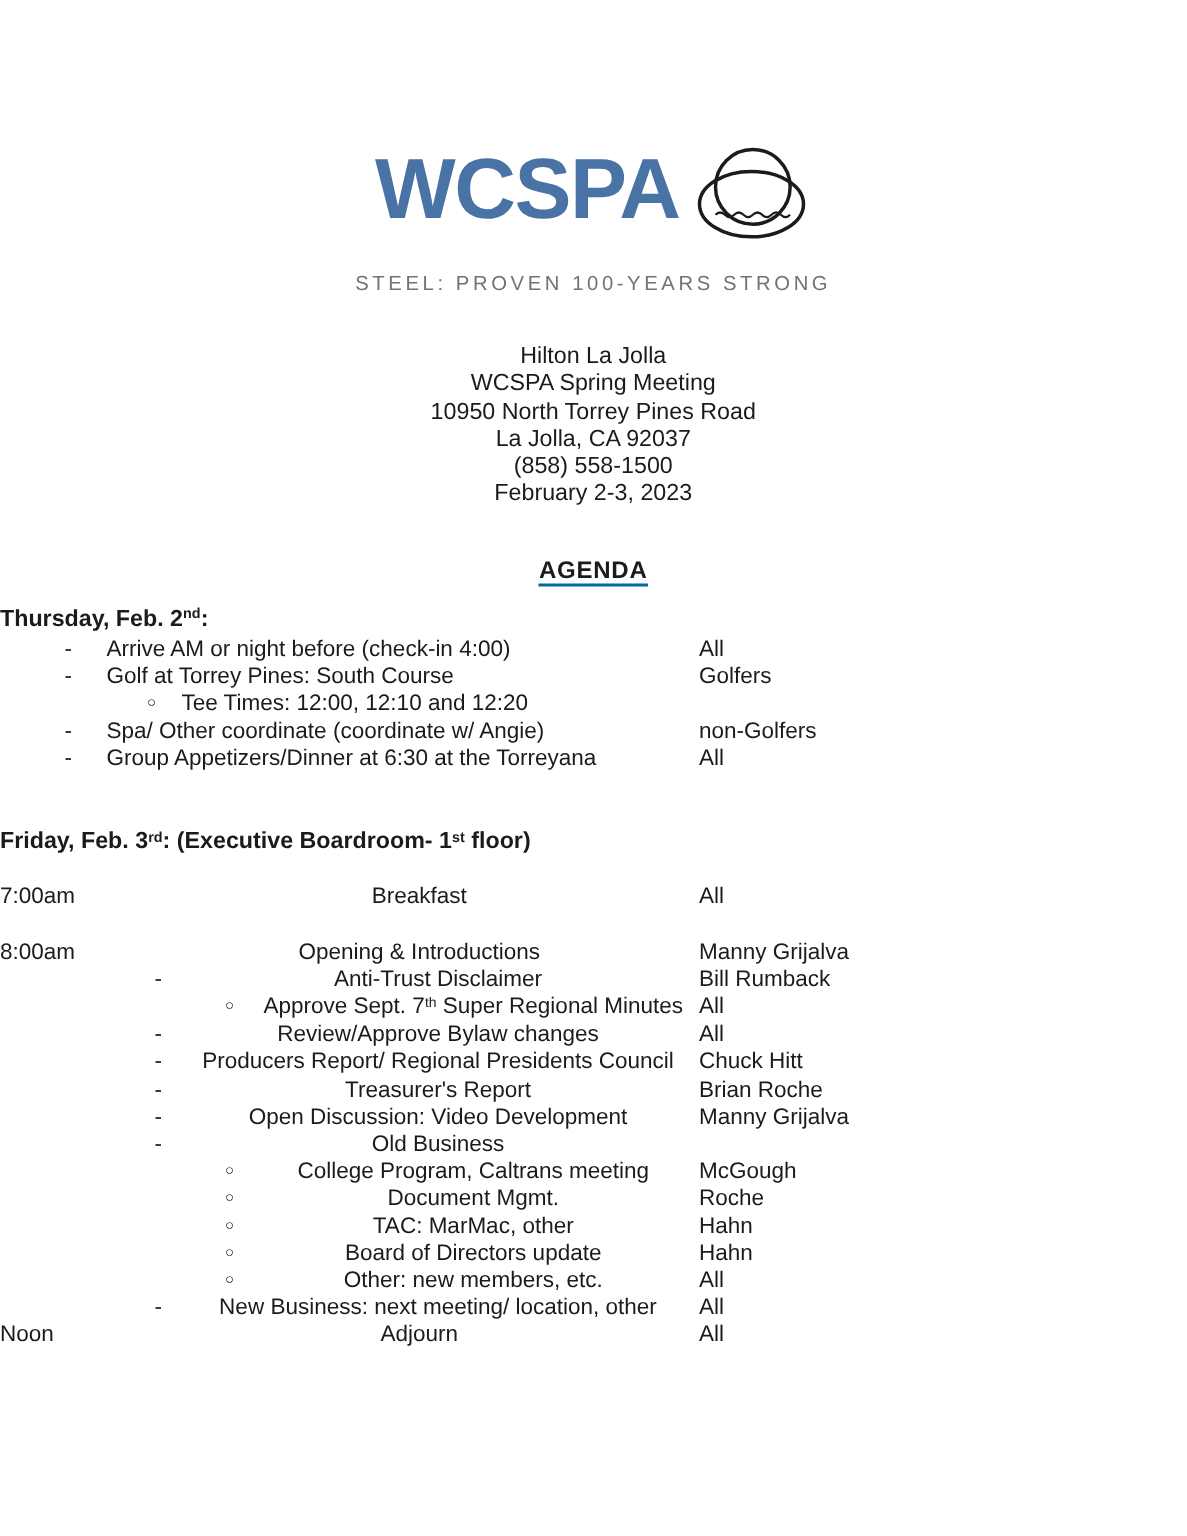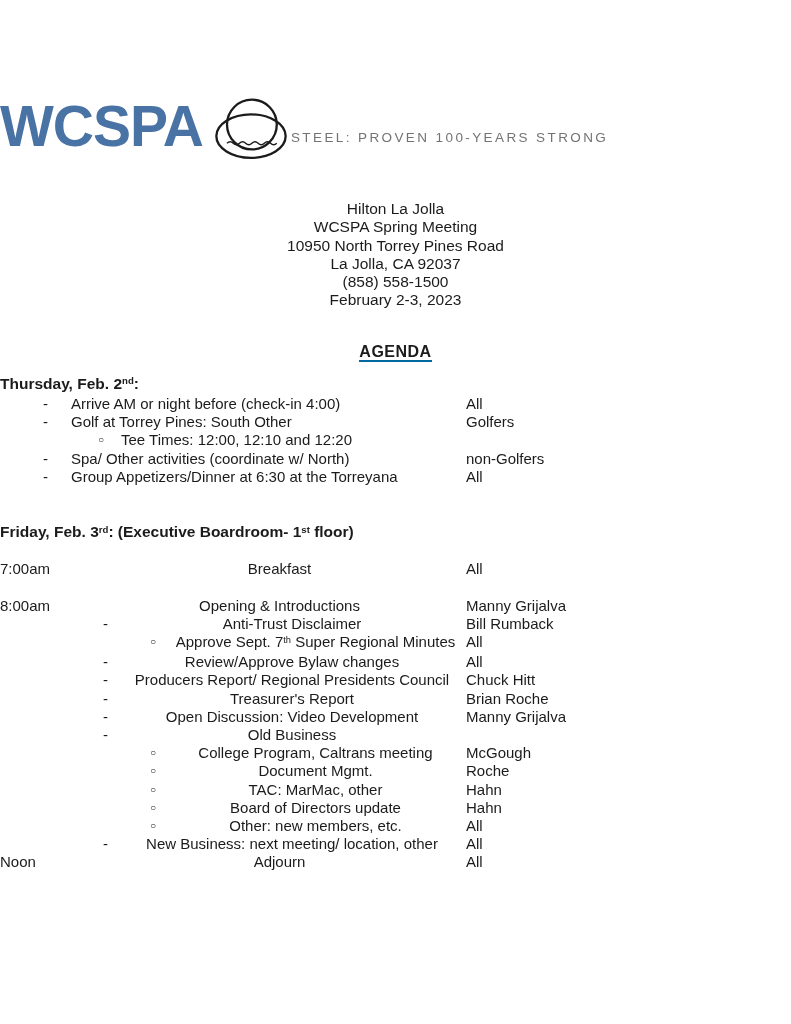--- a/index.html
+++ b/index.html
@@ -7,21 +7,21 @@
   .page {
     position: relative;
     width: 791px;
     height: 1024px;
     background: #ffffff;
     font-family: "Liberation Sans", sans-serif;
     color: #1b1b1b;
     overflow: hidden;
   }
   
-  .logo-block { padding-top: 93px; display: flex; flex-direction: row; align-items: center; }
+  .logo-block { padding-top: 93px; display: flex; flex-direction: column; align-items: center; }
   .logo-row { display: flex; align-items: flex-start; gap: 8px; }
   .wordmark {
     font-size: 57px;
     font-weight: bold;
     letter-spacing: -1px;
     line-height: 66px;
     color: #4a73a5;
   }
   .pipe-icon { width: 80px; height: 76px; margin-top: -2px; }
   .tagline {
@@ -102,35 +102,35 @@
         <div class="row">
           <div class="body-t">
             <span class="mk mk-dash-t">-</span>
             <span class="txt"><span>Arrive AM or night before (check-in 4:00)</span></span>
           </div>
           <span class="who">All</span>
         </div>
         <div class="row">
           <div class="body-t">
             <span class="mk mk-dash-t">-</span>
-            <span class="txt"><span>Golf at Torrey Pines: South Other</span></span>
+            <span class="txt"><span>Golf at Torrey Pines: South Course</span></span>
           </div>
           <span class="who">Golfers</span>
         </div>
         <div class="row">
           <div class="body-t">
             <span class="mk mk-circ-t mk-circ">○</span>
             <span class="txt"><span>Tee Times: 12:00, 12:10 and 12:20</span></span>
           </div>
           <span class="who"></span>
         </div>
         <div class="row">
           <div class="body-t">
             <span class="mk mk-dash-t">-</span>
-            <span class="txt"><span>Spa/ Other activities (coordinate w/ North)</span></span>
+            <span class="txt"><span>Spa/ Other coordinate (coordinate w/ Angie)</span></span>
           </div>
           <span class="who">non-Golfers</span>
         </div>
         <div class="row">
           <div class="body-t">
             <span class="mk mk-dash-t">-</span>
             <span class="txt"><span>Group Appetizers/Dinner at 6:30 at the Torreyana</span></span>
           </div>
           <span class="who">All</span>
         </div>

